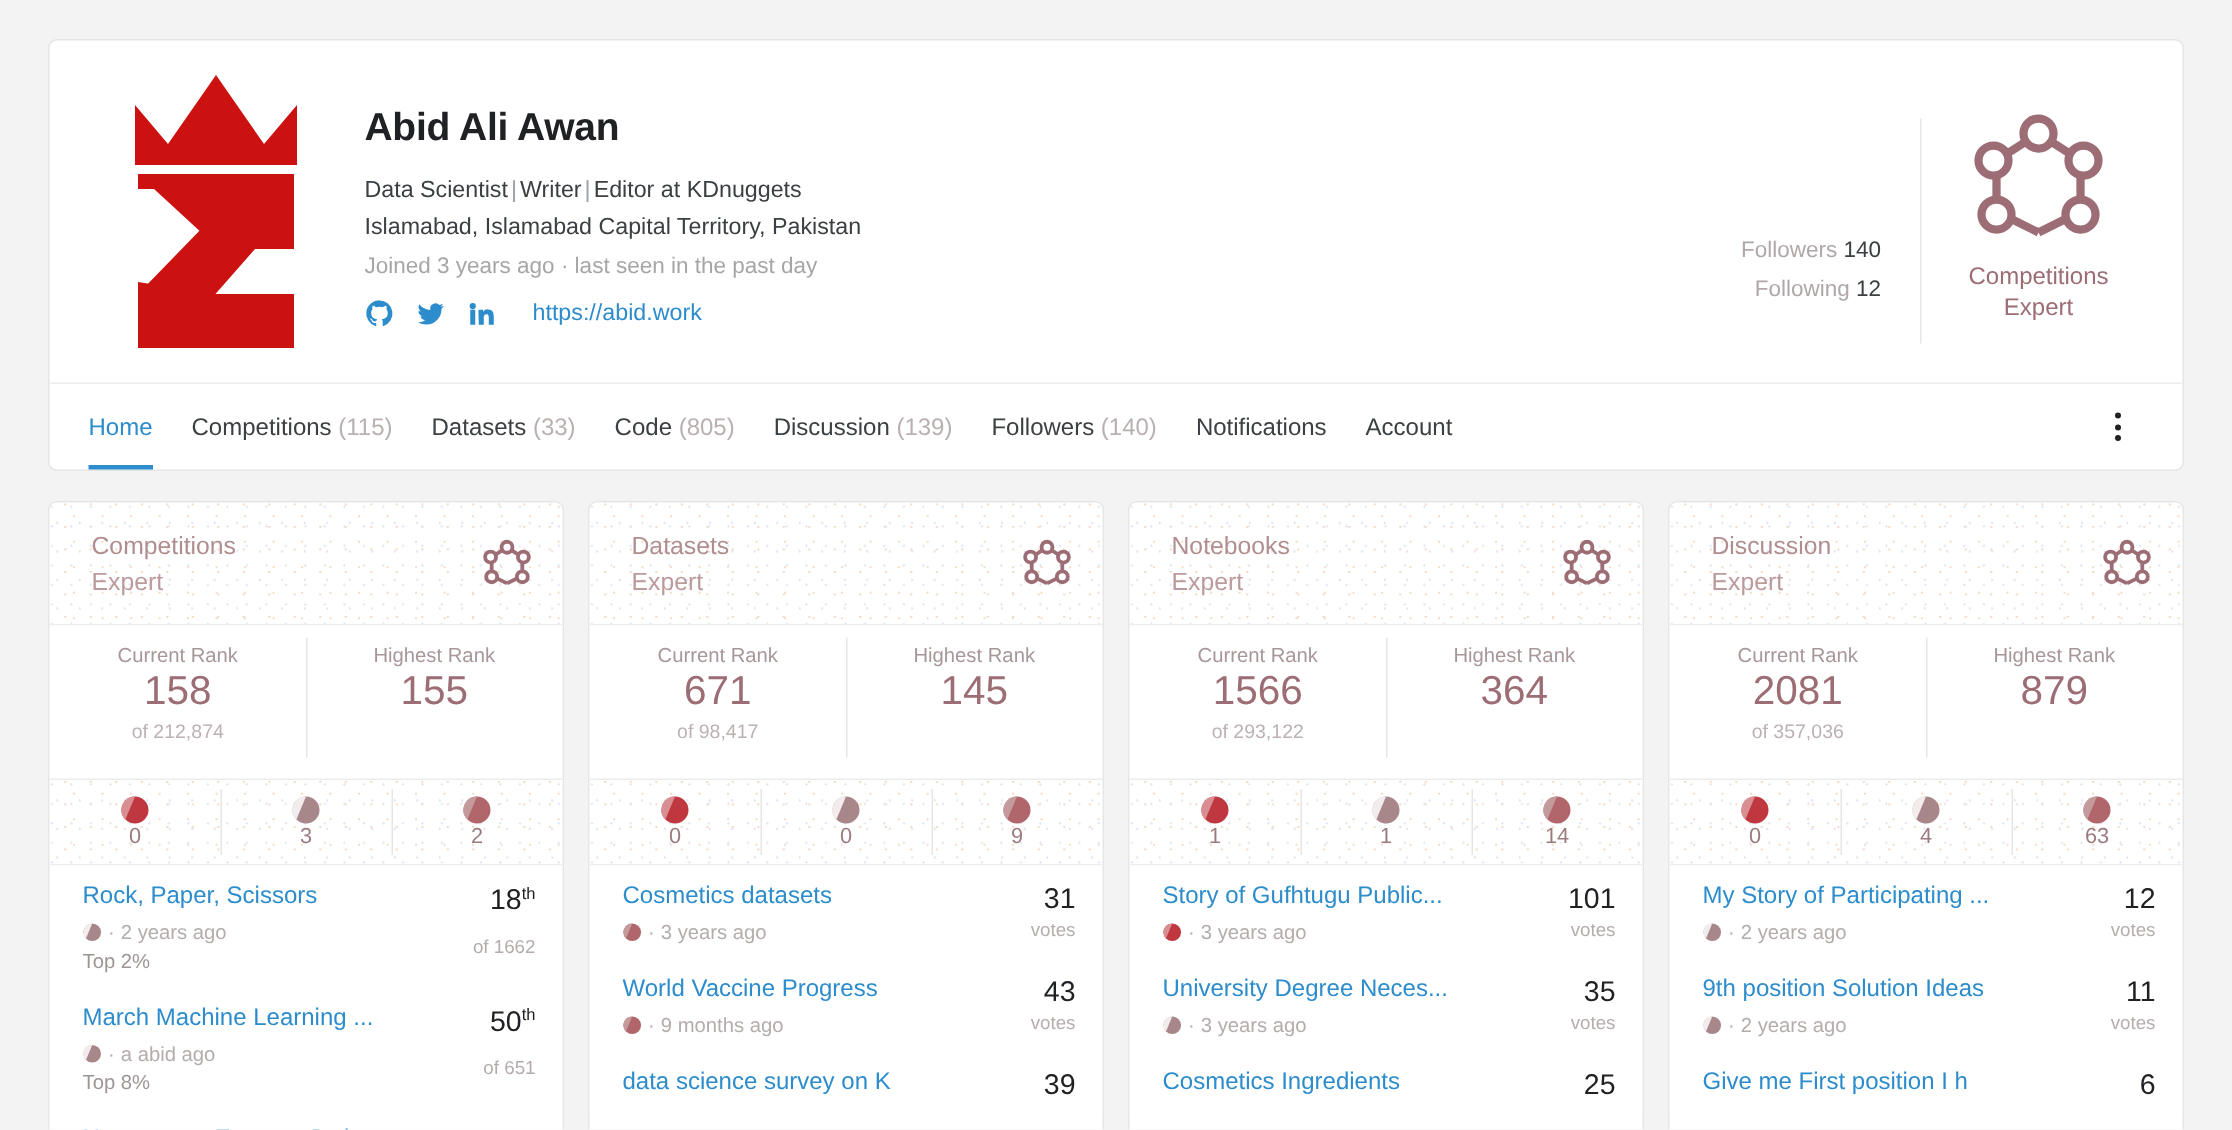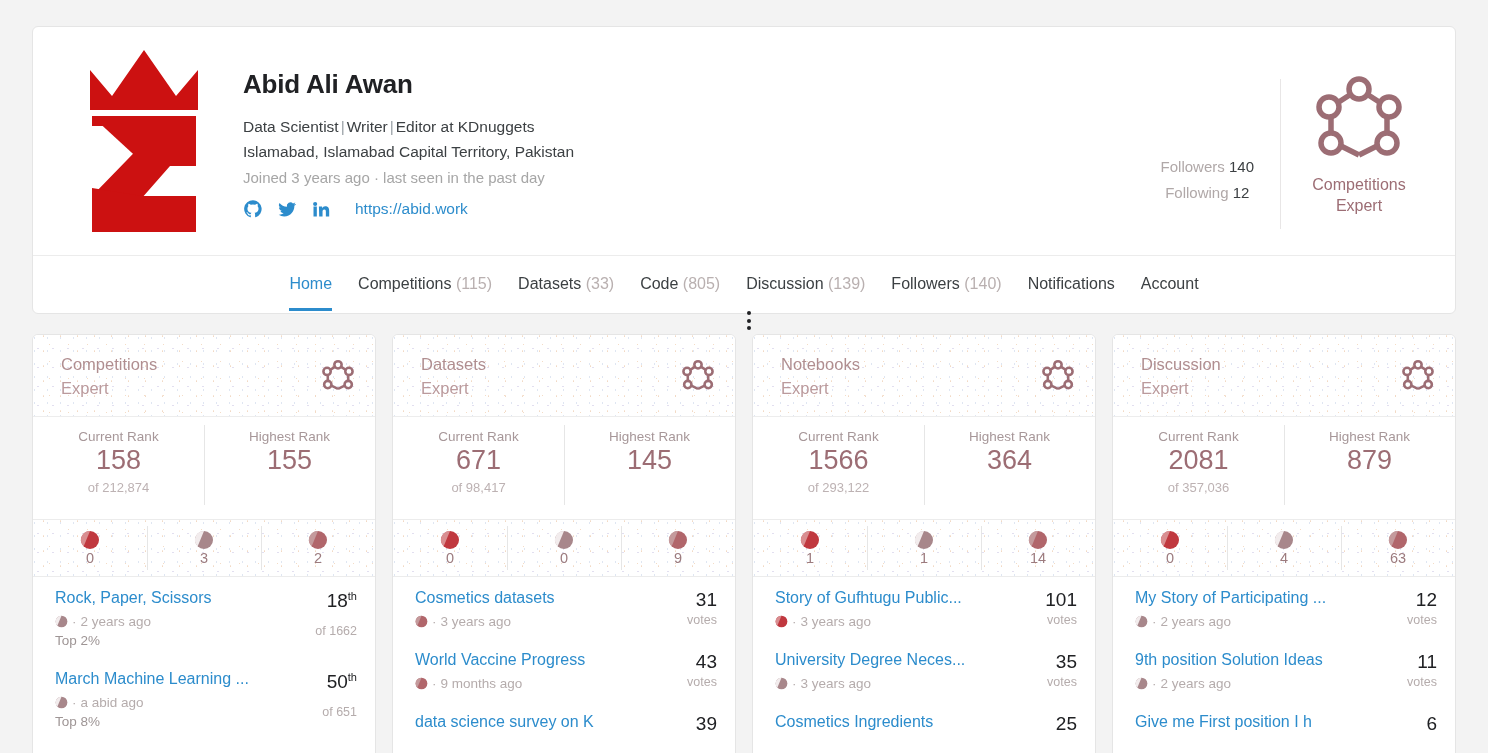--- a/index.html
+++ b/index.html
@@ -45,21 +45,21 @@
   .soc-ico { width: 20px; height: 20px; display: block; cursor: pointer; }
   .web-link {
     font-size: 15.5px; color: #2c8ccc; margin-left: 10px;
     text-decoration: none; cursor: pointer;
   }
 
   .follow-block {
     flex: 0 0 auto;
     align-self: flex-end;
     padding: 0 26px 34px 0;
-    text-align: center;
+    text-align: right;
   }
   .follow-row { font-size: 15px; color: #b0a8a8; line-height: 1.78; white-space: nowrap; }
   .follow-row b { color: #3c4043; font-weight: normal; }
 
   .vdiv { width: 1px; background: #e8e6e6; height: 150px; align-self: flex-end; margin-bottom: 12px; }
 
   .tier-block {
     flex: 0 0 auto;
     align-self: flex-end;
     padding: 0 18px 24px 26px;
@@ -68,21 +68,20 @@
   }
   .tier-ring { width: 104px; height: 96px; display: block; margin: 0 auto 6px auto; }
   .tier-label { font-size: 16px; line-height: 1.3; }
 
   
   .nav-bar {
     border-top: 1px solid #ececec;
     display: flex; align-items: center;
     padding: 0 26px 0 26px;
     height: 58px;
-    flex-direction: column;
   }
   .tabs { display: flex; align-items: flex-end; gap: 26px; height: 100%; flex: 1 1 auto; }
   .tab {
     font-size: 16px; color: #3c4043; cursor: pointer;
     padding-bottom: 15px; padding-top: 19px;
     border-bottom: 3px solid transparent;
     white-space: nowrap;
   }
   .tab .cnt { color: #b9b0b0; }
   .tab.active { color: #2c8ccc; border-bottom-color: #2c8ccc; }

